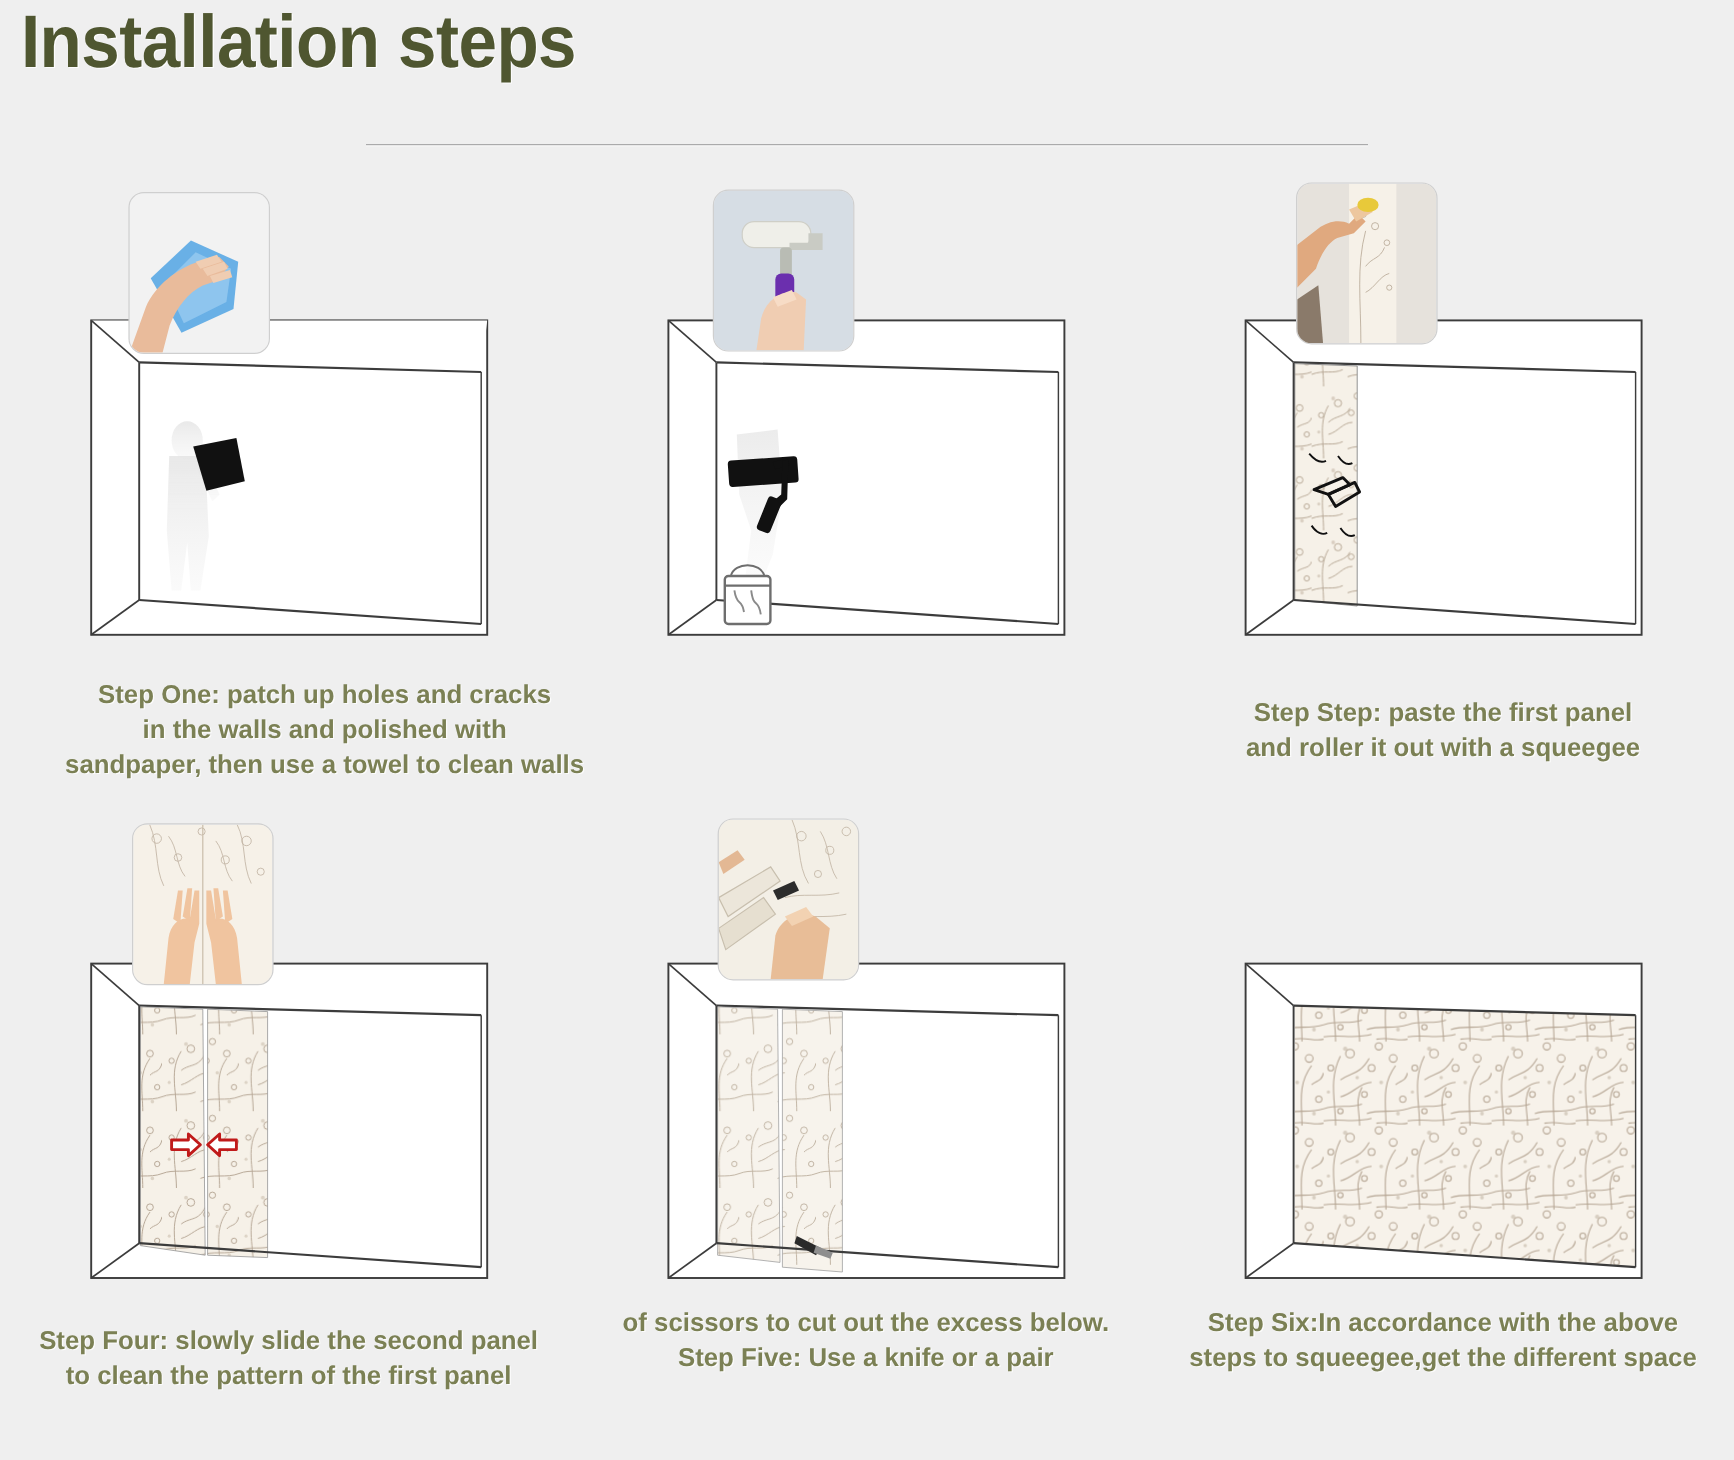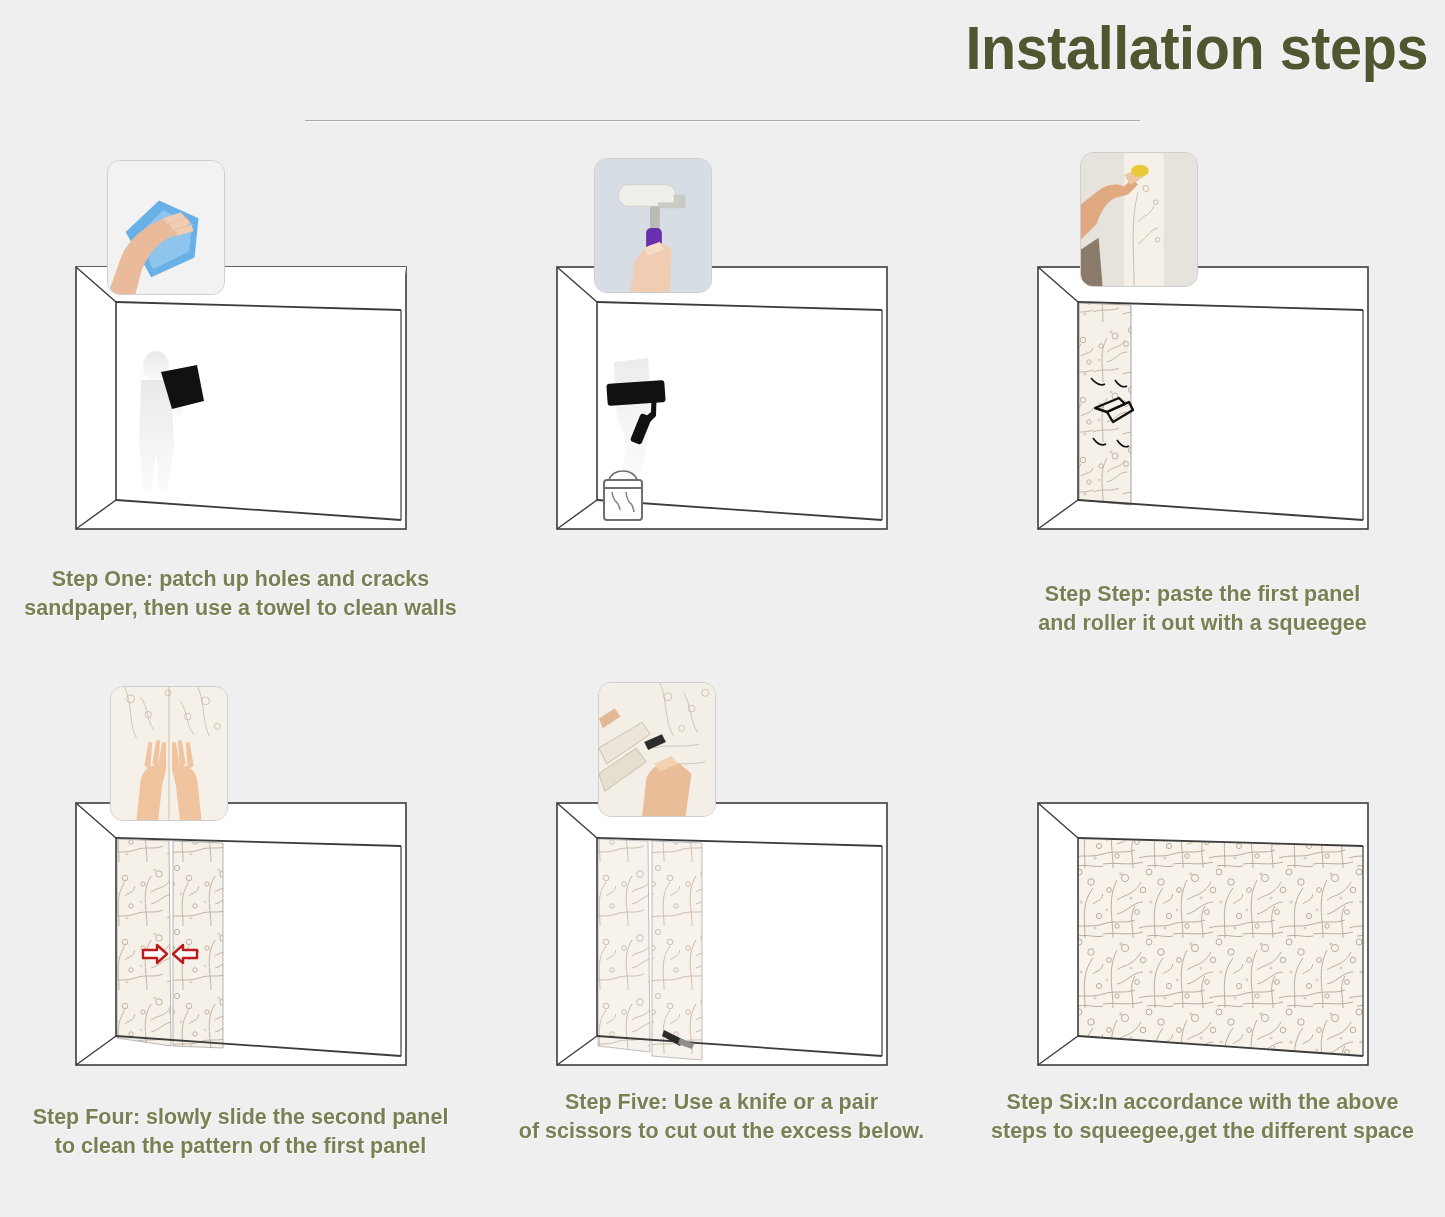--- a/index.html
+++ b/index.html
@@ -11,22 +11,22 @@
     height: 1217px;
     background: #efefef;
     font-family: "Liberation Sans", sans-serif;
     overflow: hidden;
     position: relative;
   }
 
   
   .title-wrap {
     width: 100%;
-    text-align: right;
-    padding-top: 12px;
+    text-align: left;
+    padding-top: 0;
   }
   .page-title {
     font-family: "Liberation Sans", sans-serif;
     font-size: 62px;
     font-weight: bold;
     color: #4f5630;
     letter-spacing: -0.5px;
     line-height: 1.15;
     transform: scaleX(0.93);
     display: inline-block;
@@ -90,21 +90,21 @@
     text-align: center;
     font-size: 21.5px;
     font-weight: bold;
     color: #7b8054;
     line-height: 1.35;
     text-shadow: 1px 1px 0 rgba(255,255,255,0.8);
   }
   .caption .ln { display: block; white-space: nowrap; }
 
   
-  .cap-r1 { top: 415px; }
+  .cap-r1 { top: 415px; padding-left: 30px; }
   .cap-r1-3 { top: 430px; }
   .cap-r2 { top: 408px; margin-top: 15px; }
   .cap-r2-3 { top: 408px; }
 </style>
 </head>
 <body>
 
 <div class="title-wrap">
   <div class="page-title">Installation steps</div>
 </div>
@@ -154,20 +154,21 @@
         <g>
           <path d="M0,135 L14,96 C22,78 40,64 58,58 L76,54 L84,62 L74,74 L62,78 C50,84 40,96 34,112 L28,135 Z" fill="#e9bb9b"></path>
           <path d="M56,58 L74,52 L78,58 L60,64 Z" fill="#f0cdb2"></path>
           <path d="M62,64 L80,58 L83,64 L66,70 Z" fill="#f0cdb2"></path>
           <path d="M68,70 L85,65 L87,71 L71,76 Z" fill="#f0cdb2"></path>
         </g>
       </svg>
     </div>
     <div class="caption cap-r1">
       <span class="ln">Step One: patch up holes and cracks</span>
+      <span class="ln">in the walls and polished with</span>
       <span class="ln">sandpaper, then use a towel to clean walls</span>
     </div>
   </div>
 
   <div class="cell">
     <div class="room">
       <svg viewBox="0 0 340 272">
         <defs>
           <linearGradient id="shadow2" x1="0" y1="0" x2="0" y2="1">
             <stop offset="0%" stop-color="#cfcfcf" stop-opacity="0.8"></stop>
@@ -416,22 +417,22 @@
         </g>
         <path d="M0,66 L44,40 L52,52 L8,82 Z" fill="#ece6da" stroke="#c8bfae"></path>
         <path d="M0,92 L38,66 L48,80 L6,110 Z" fill="#e6dfd0" stroke="#c8bfae"></path>
         <path d="M0,36 L16,26 L22,34 L4,46 Z" fill="#e3b894"></path>
         <path d="M46,60 L64,52 L68,60 L50,68 Z" fill="#2c2c2c"></path>
         <path d="M44,135 L48,98 C52,84 68,76 82,82 L94,92 L88,135 Z" fill="#e8bd97"></path>
         <path d="M56,82 L74,74 L80,82 L62,90 Z" fill="#f2d2b2"></path>
       </svg>
     </div>
     <div class="caption cap-r2-3">
+      <span class="ln">of scissors to cut out the excess below.</span>
       <span class="ln">Step Five: Use a knife or a pair</span>
-      <span class="ln">of scissors to cut out the excess below.</span>
     </div>
   </div>
 
   <div class="cell">
     <div class="room" style="top:118px;">
       <svg viewBox="0 0 340 272">
         <defs>
           <pattern id="toile6" width="70" height="70" patternUnits="userSpaceOnUse">
             <rect width="70" height="70" fill="#f7f2ea"></rect>
             <g stroke="#a89682" stroke-width="0.9" fill="none" opacity="0.85">

